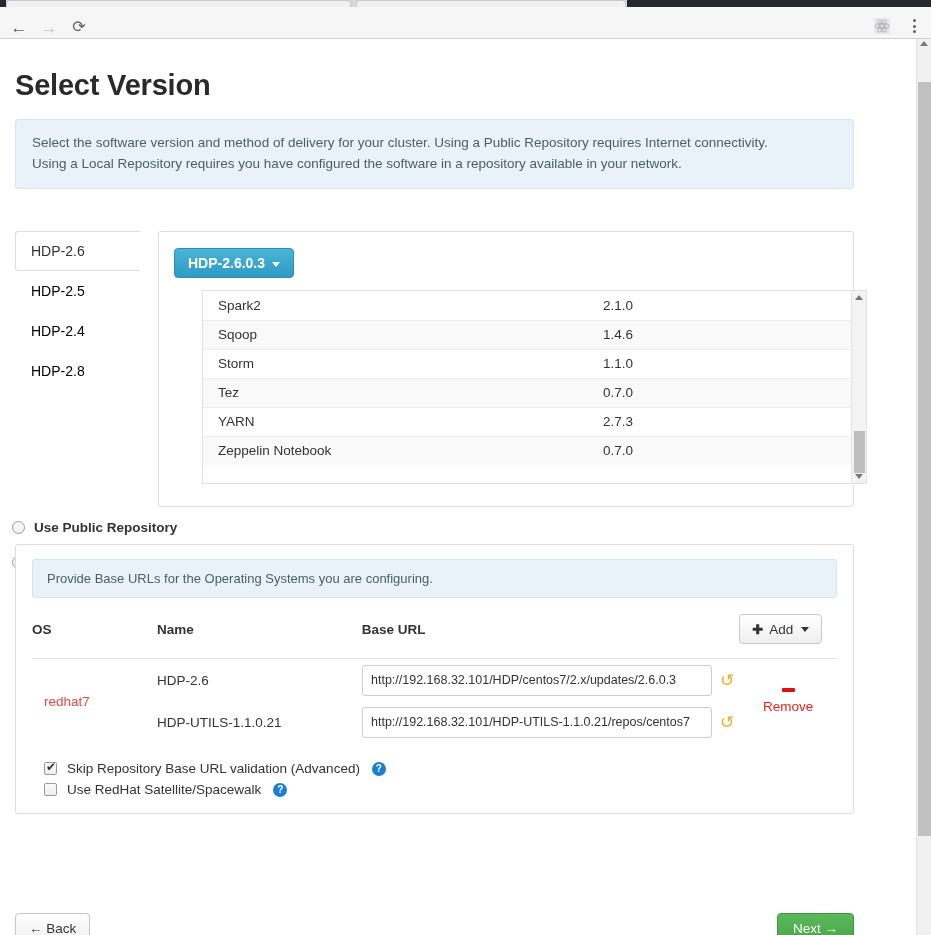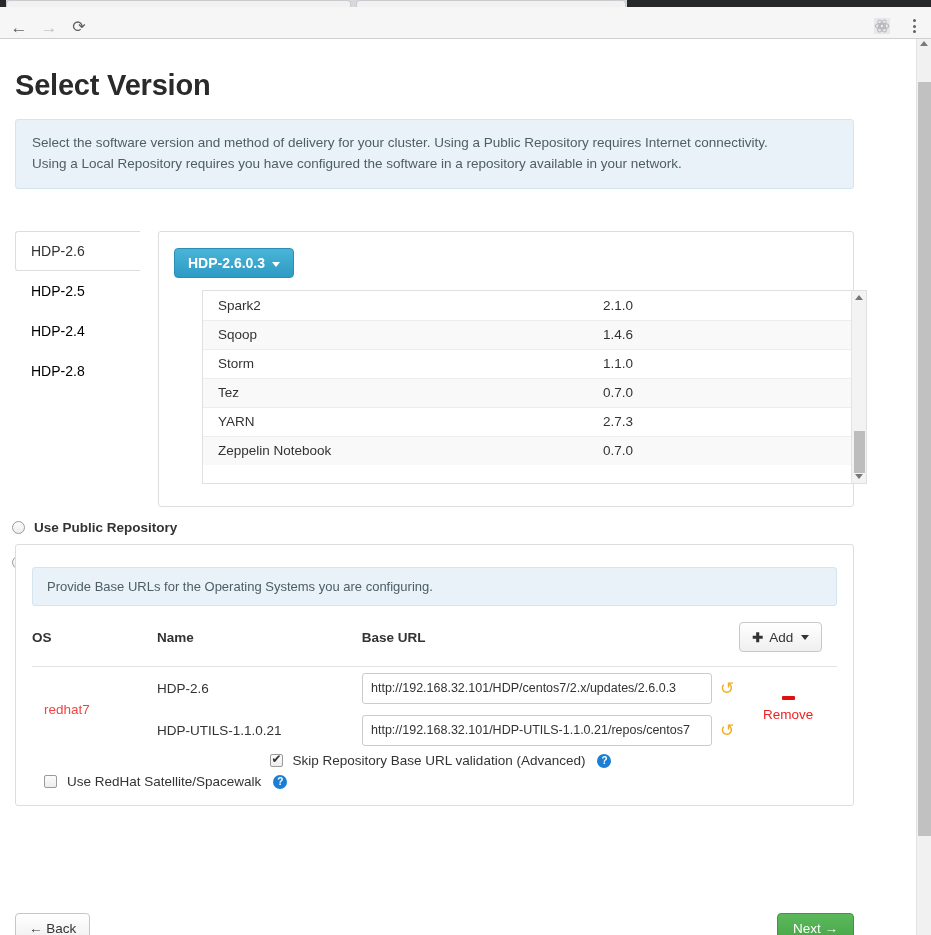--- a/index.html
+++ b/index.html
@@ -225,21 +225,21 @@
   .repos-head {
     height: 38px; background: #f2f2f2;
     border-bottom: 1px solid #dddddd; border-radius: 3px 3px 0 0;
     display: flex; align-items: center; padding-left: 16px;
     font-size: 14px; font-weight: bold; color: #333333;
   }
   .repos-body { padding: 14px 16px 10px 16px; }
   .repo-note {
     background: #e8f2f8; border: 1px solid #d4e5f0; border-radius: 3px;
     padding: 11px 14px; font-size: 13px; color: #4e5d66;
-    margin: 8px 0 16px 0;
+    margin: 0 0 16px 0;
   }
 
   table.repo-table { width: 100%; border-collapse: collapse; }
   table.repo-table th {
     text-align: left; font-size: 13.5px; font-weight: bold; color: #333333;
     padding: 0 0 14px 0; vertical-align: middle;
   }
   th.c-os   { width: 135px; padding-left: 12px; }
   th.c-name { width: 205px; }
   th.c-url  { width: 378px; }
@@ -293,21 +293,21 @@
   .remove-dash {
     width: 13px; height: 4px; background: #e01010; border-radius: 1px;
     margin-bottom: 7px;
   }
   .remove-label { font-size: 13.5px; color: #f02020; }
 
   .chk-row {
     display: flex; align-items: center; gap: 10px;
     margin: 0 0 6px 12px; font-size: 13.5px; color: #333333;
   }
-  .chk-row.first { margin-top: 2px; justify-content: center; }
+  .chk-row.first { margin-top: 18px; }
   .chk-mark {
     width: 13px; height: 13px; flex: none;
     border: 1px solid #9a9a9a; border-radius: 2px;
     background: linear-gradient(to bottom,#fbfbfb,#ededed);
     position: relative;
   }
   .chk-mark.checked::after {
     content: "✔"; position: absolute; top: -3px; left: 1px;
     font-size: 12px; color: #333333; line-height: 14px;
   }

